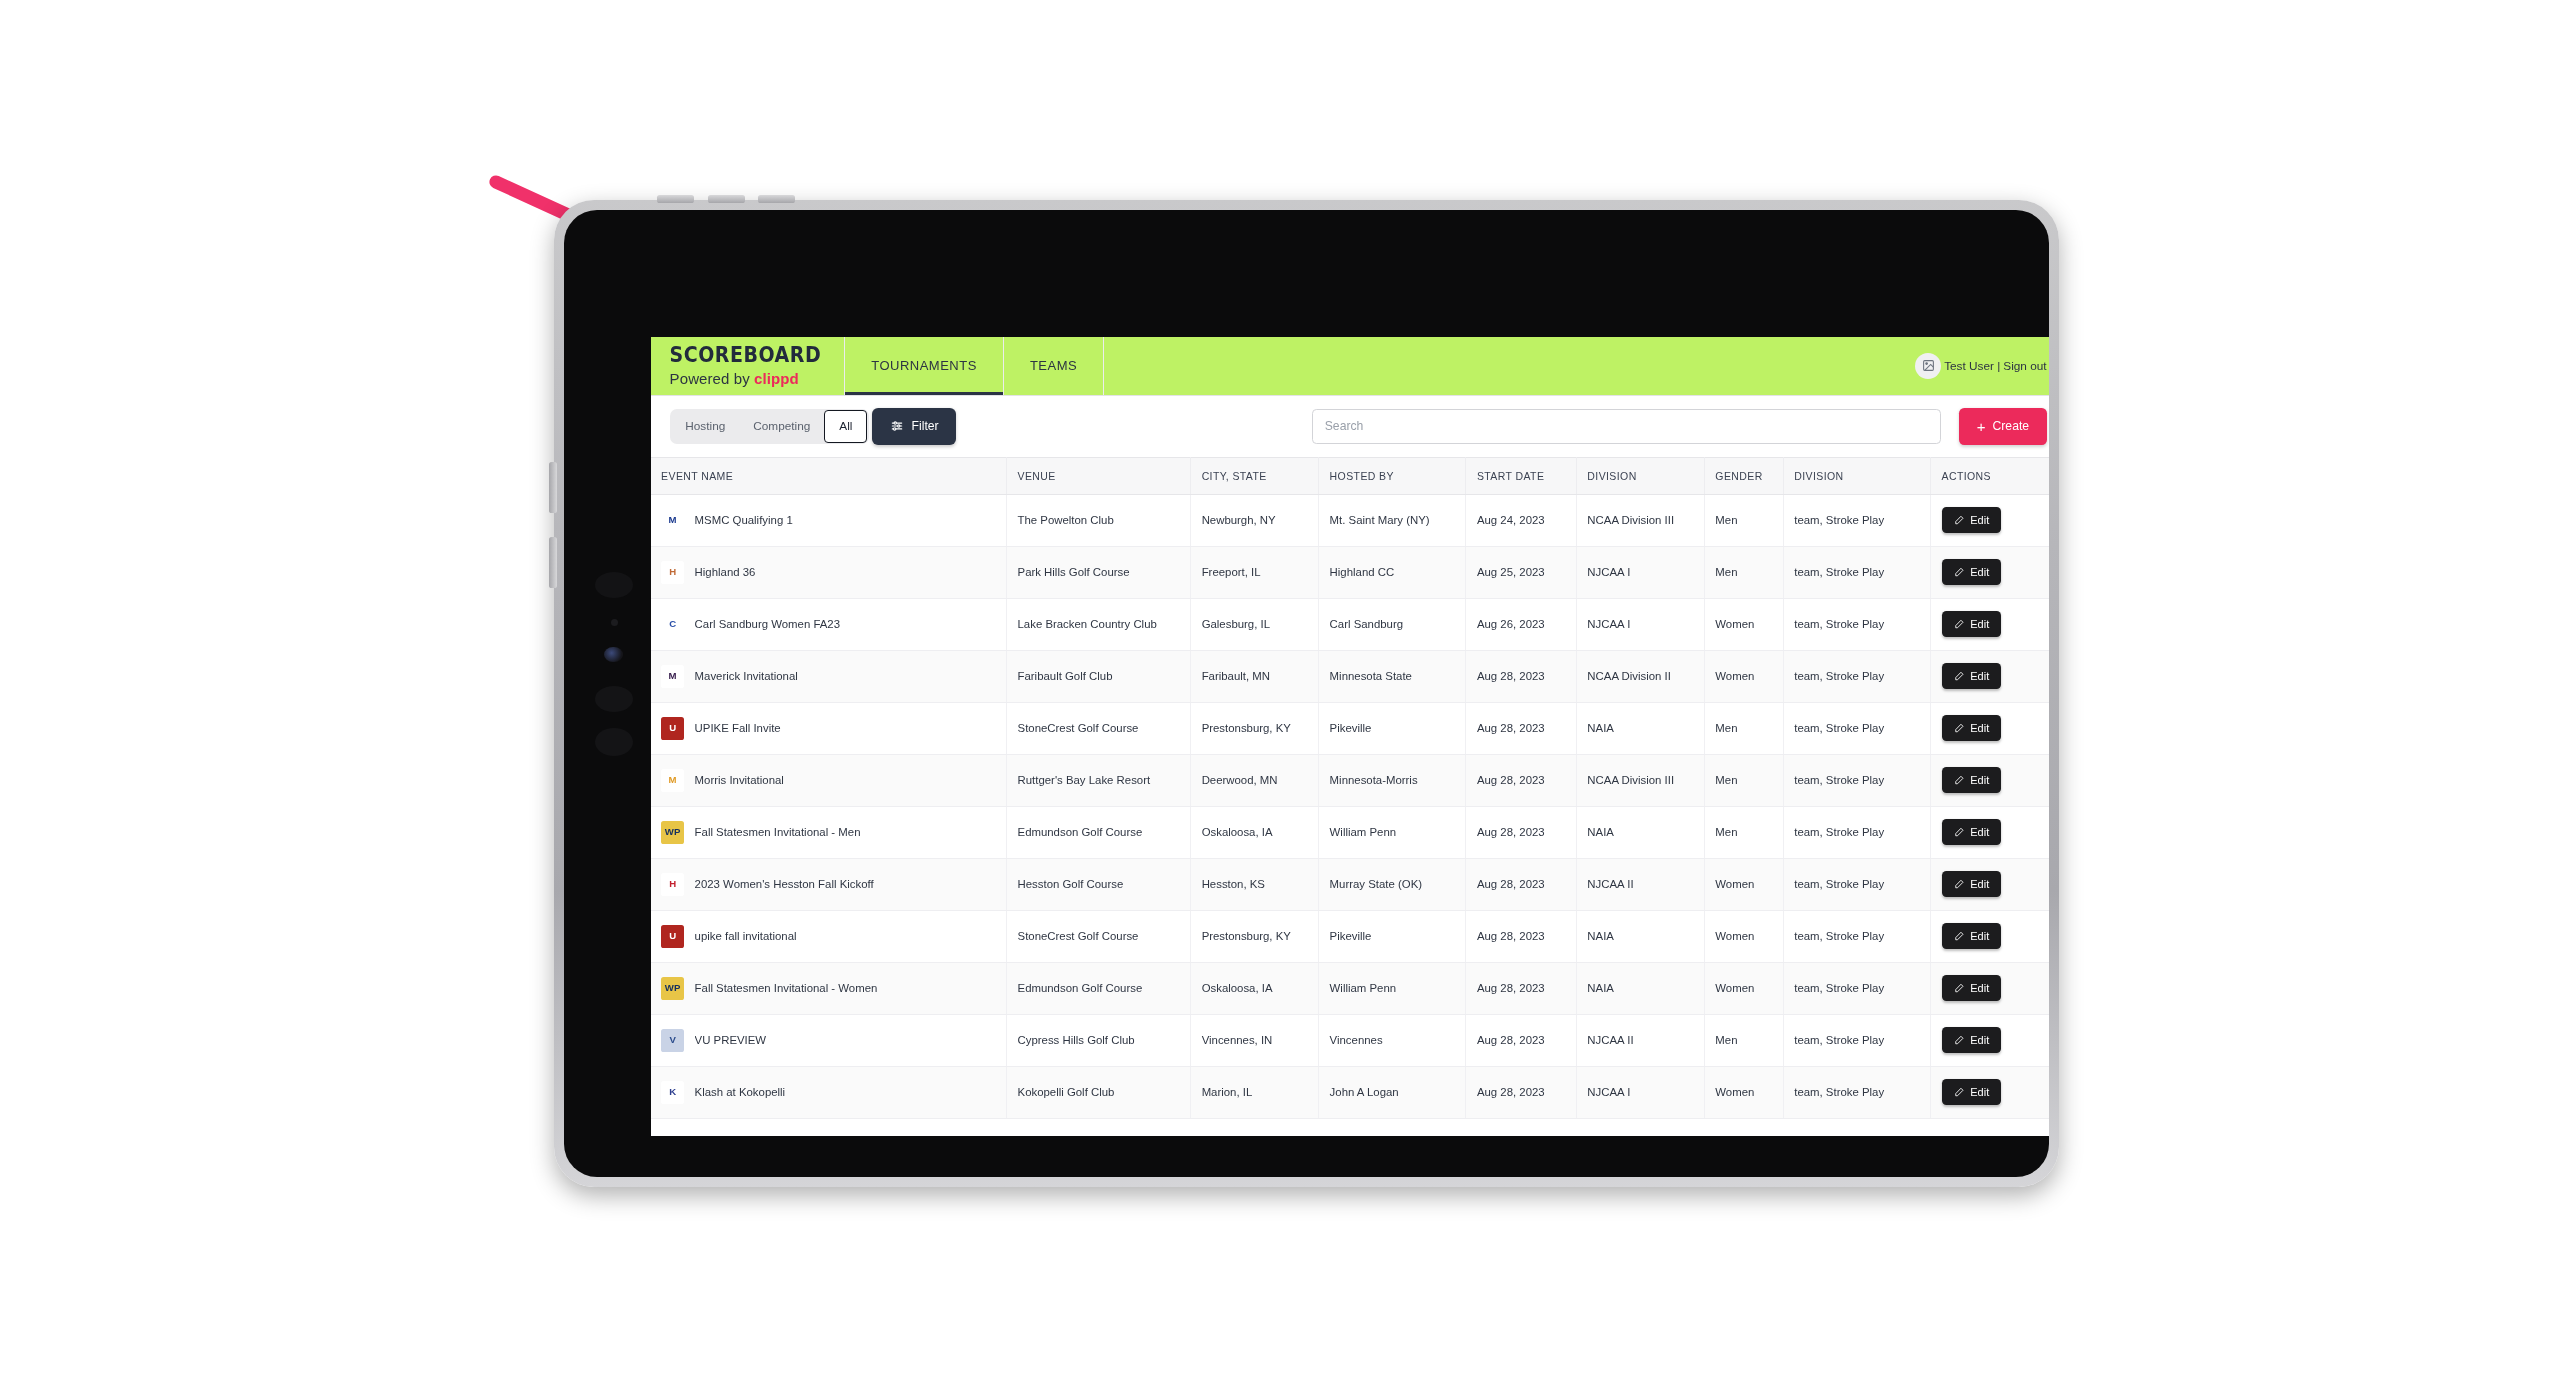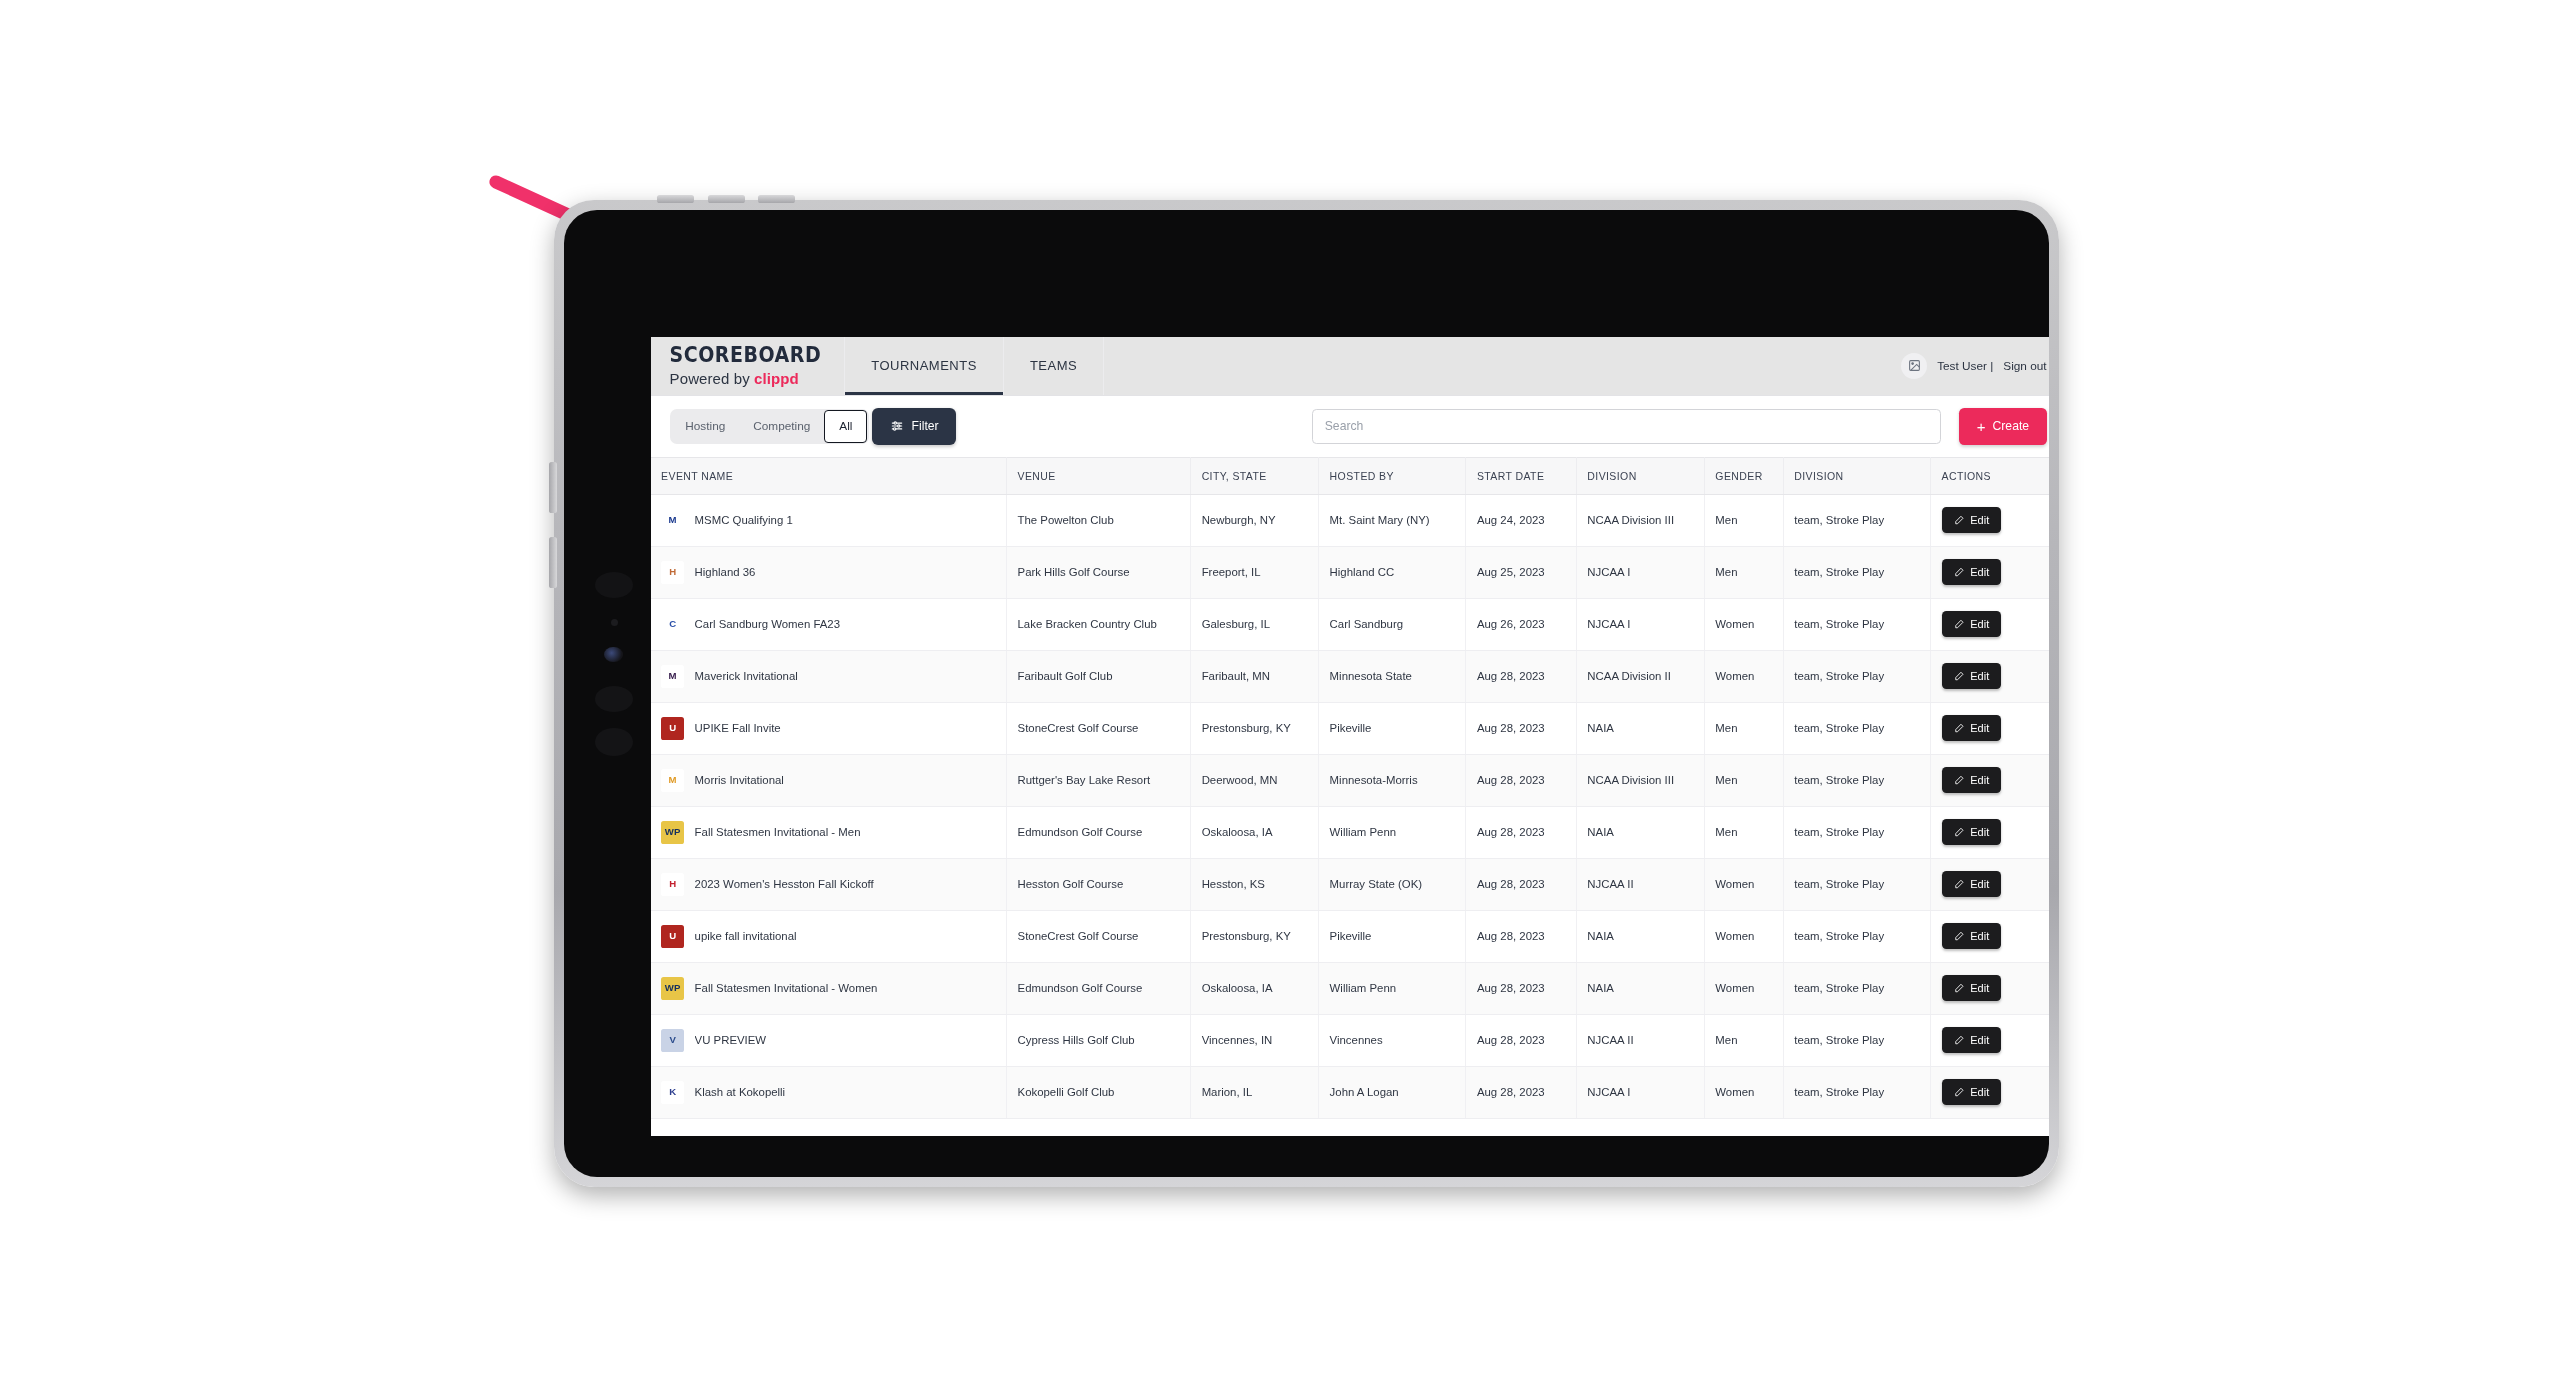--- a/index.html
+++ b/index.html
@@ -75,21 +75,21 @@
     position: absolute;
     left: 87px; top: 127px;
     width: 1415px; height: 799px;
     background: #ffffff;
     overflow: hidden;
   }
 
   
   .app-header {
     height: 59px;
-    background: #e5e5e5;
+    background: #bef264;
     border-bottom: 0.9px solid #e3e3e6;
     display: flex; align-items: stretch;
     position: relative;
   }
   .logo-box {
     display:flex; flex-direction: column; justify-content:center;
     padding: 0 23px 0 19px;
   }
   .logo-word {
     font-size: 19px; font-weight: 700; letter-spacing: 0.5px;
@@ -115,21 +115,21 @@
     position: relative;
   }
   .navtab:first-child { border-left: 0.9px solid #ececee; }
   .navtab.active::after {
     content:""; position:absolute; left:0; right:0; bottom:-0.9px; height:3.5px;
     background:#2b3445;
   }
 
   .header-right {
     margin-left: auto;
-    display:flex; align-items:center; gap: 10px;
+    display:flex; align-items:center; gap: 3px;
     padding-right: 19px;
   }
   .avatar {
     width: 26px; height: 26px; border-radius: 50%;
     background: #f0f0f2;
     display:flex; align-items:center; justify-content:center;
     color:#6d7480;
   }
   .user-text { font-size: 11.8px; color: #2c3442; }
   .signout { font-size: 11.8px; color: #2c3442; cursor:pointer; }

